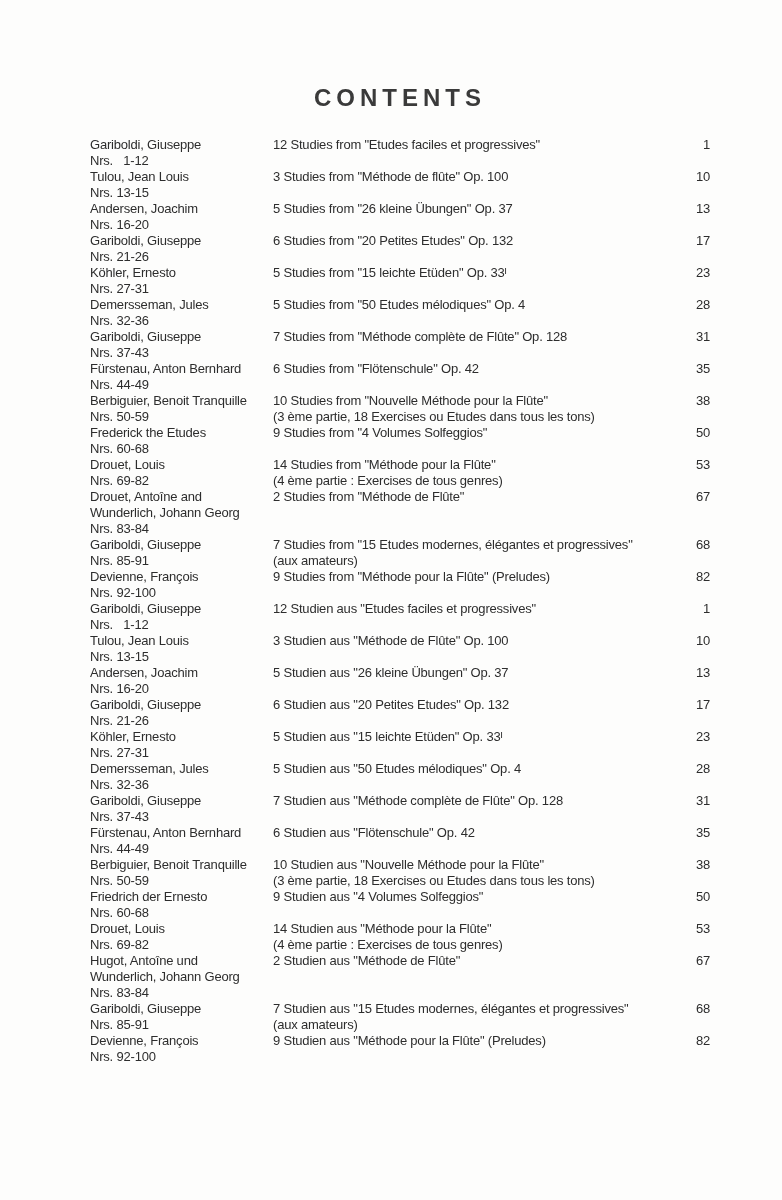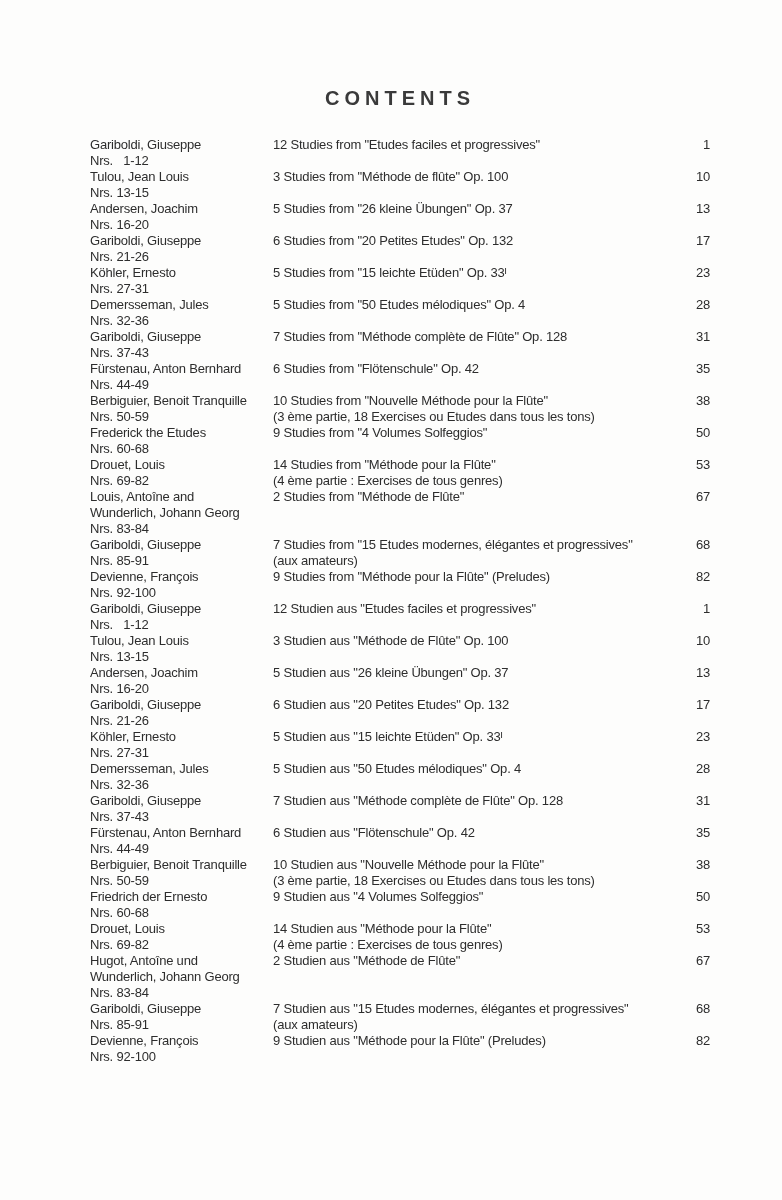--- a/index.html
+++ b/index.html
@@ -17,21 +17,21 @@
     font-family: "Liberation Sans", "DejaVu Sans", sans-serif;
     font-size: 13px;
     line-height: 16px;
     letter-spacing: -0.2px;
     color: #2d2d2d;
     overflow: hidden;
   }
   .toc-title {
     margin: 0 0 27px 0;
     text-align: center;
-    font-size: 20px;
+    font-size: 24px;
     line-height: 24px;
     font-weight: 700;
     letter-spacing: 5px;
     color: #3a3a3a;
   }
   .toc-title.inhalt {
     margin: 13px 0 24px 0;
   }
   .toc-section { }
   .row {
@@ -180,21 +180,21 @@
     </div>
     <div class="col-desc">
           <div class="line">14 Studies from "Méthode pour la Flûte"</div>
           <div class="line">(4 ème partie : Exercises de tous genres)</div>
         </div>
     <div class="col-page">53</div>
   </div>
 
   <div class="row">
     <div class="col-name">
-      <div class="line">Louis, Antoîne and</div>
+      <div class="line">Drouet, Antoîne and</div>
           <div class="line">Wunderlich, Johann Georg</div>
           <div class="line nrs">Nrs. 83-84</div>
     </div>
     <div class="col-desc">
           <div class="line">2 Studies from "Méthode de Flûte"</div>
         </div>
     <div class="col-page">67</div>
   </div>
 
   <div class="row">

